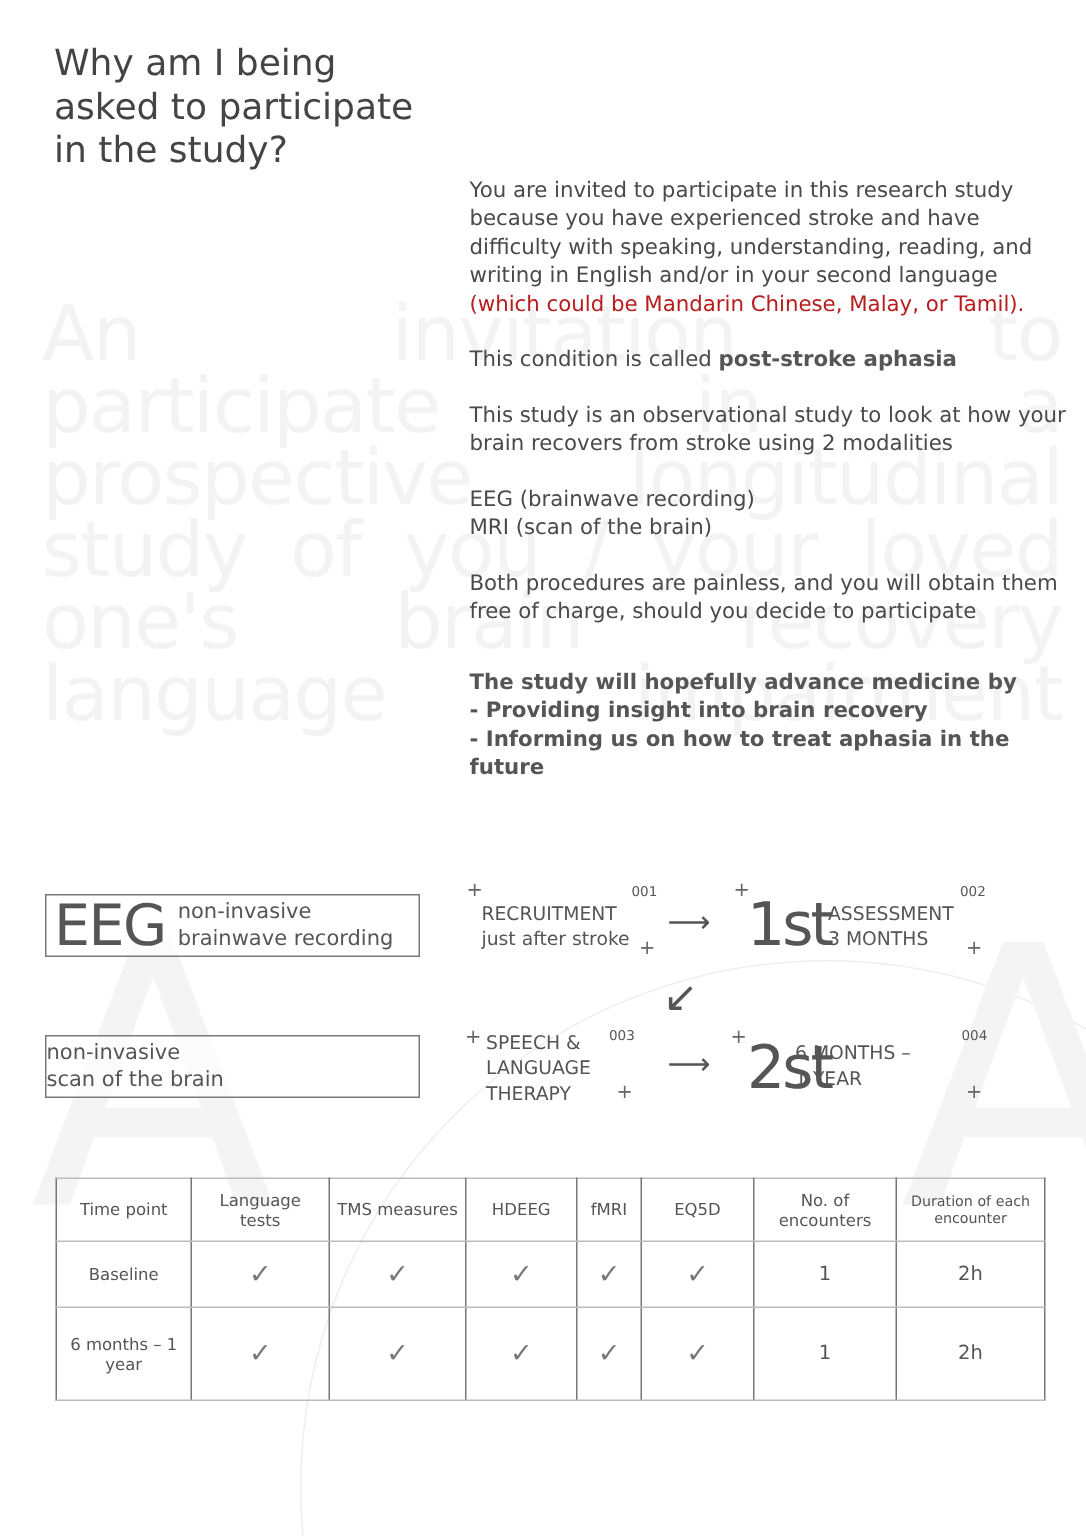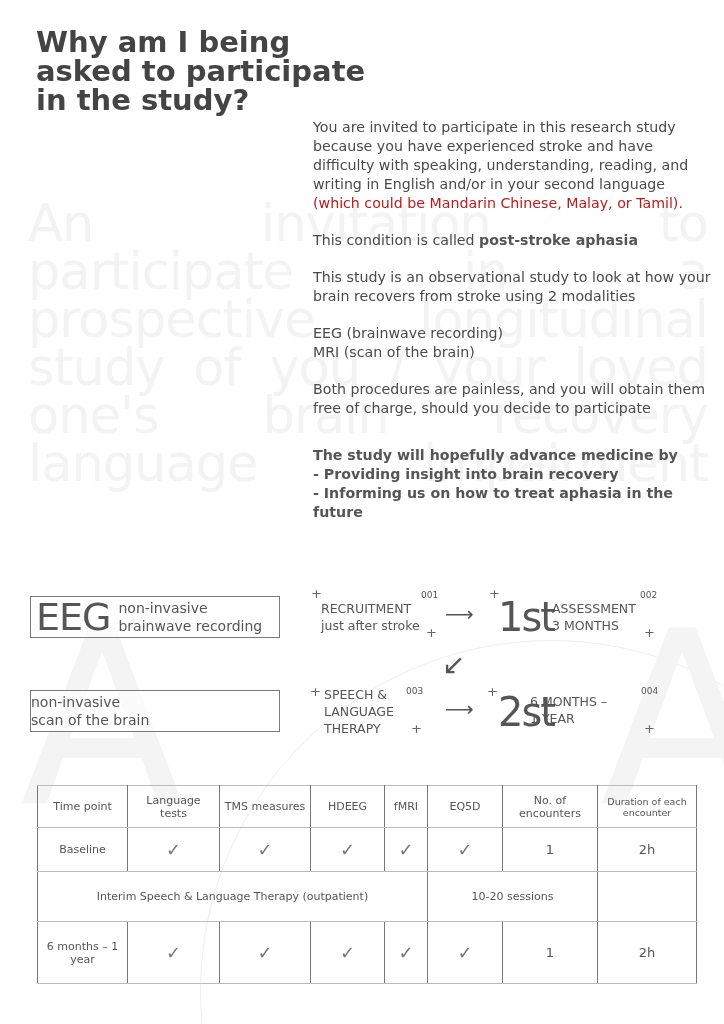--- a/index.html
+++ b/index.html
@@ -6,21 +6,21 @@
   body {
     width:724px; height:1024px; position:relative; overflow:hidden;
     background:#ffffff; color:#4a4a4a;
     font-family:"DejaVu Sans", sans-serif;
   }
   .wm { position:absolute; left:28px; top:200px; width:680px; color:#f3f3f3;
     font-size:51px; line-height:48px; letter-spacing:-1px; z-index:0; pointer-events:none; }
   .wm div { display:flex; justify-content:space-between; }
   .wm-big { position:absolute; color:#f4f4f4; font-size:240px; line-height:1; z-index:0; pointer-events:none; }
   .arc { position:absolute; left:200px; top:640px; width:700px; height:700px; border:1px solid #eeeeee; border-radius:50%; z-index:0; }
-  .title { position:absolute; left:36px; top:28px; font-size:29px; line-height:29px; color:#444; z-index:1; margin:0; font-weight:bold; }
+  .title { position:absolute; left:36px; top:28px; font-size:24px; line-height:29px; color:#444; z-index:1; margin:0; font-weight:normal; }
   .body { position:absolute; left:313px; top:118px; width:400px; font-size:14.2px; line-height:19px; color:#4a4a4a; z-index:1; }
   .body p { margin:0 0 18px 0; }
   .light { color:#b91c1c; }
   .bold { font-weight:bold; color:#555; }
   .box { position:absolute; left:30px; width:248px; height:40px; border:1px solid #7a7a7a; display:flex; align-items:center; z-index:1; background:rgba(255,255,255,0.6); }
   .box .big { font-size:38px; color:#555; margin:0 8px 0 5px; letter-spacing:-1px; }
   .box .desc { font-size:14px; line-height:18px; color:#555; }
   .flow { position:absolute; z-index:1; font-size:12.5px; line-height:17px; color:#555; }
   .plus { position:absolute; font-size:13px; color:#666; z-index:1; }
   .num { position:absolute; font-size:9px; color:#555; z-index:1; }
@@ -135,25 +135,20 @@
   <tr style="height:44px;">
     <td>Baseline</td>
     <td class="chk">✓</td>
     <td class="chk">✓</td>
     <td class="chk">✓</td>
     <td class="chk">✓</td>
     <td class="chk">✓</td>
     <td style="font-size:13px;">1</td>
     <td style="font-size:13px;">2h</td>
   </tr>
-  <tr style="height:50px;">
-    <td colspan="5">Interim Speech &amp; Language Therapy (outpatient)</td>
-    <td colspan="2">10-20 sessions</td>
-    <td></td>
-  </tr>
   <tr style="height:62px;">
     <td>6 months – 1 year</td>
     <td class="chk">✓</td>
     <td class="chk">✓</td>
     <td class="chk">✓</td>
     <td class="chk">✓</td>
     <td class="chk">✓</td>
     <td style="font-size:13px;">1</td>
     <td style="font-size:13px;">2h</td>
   </tr>

